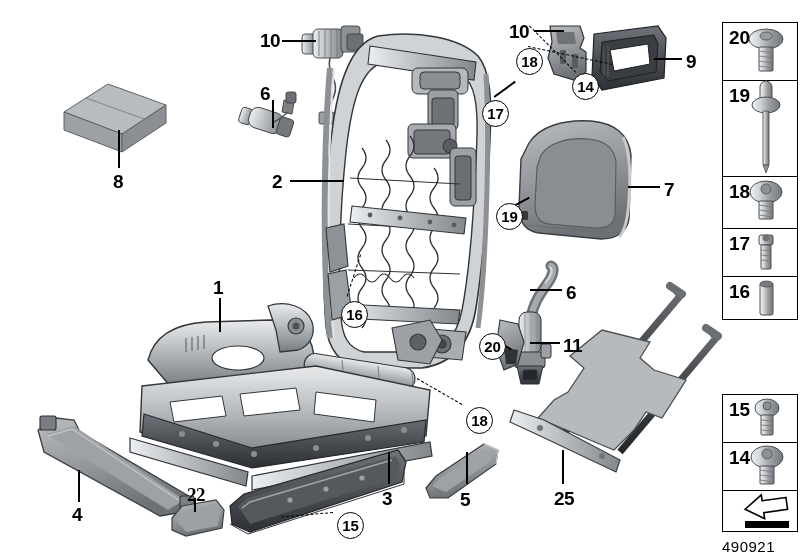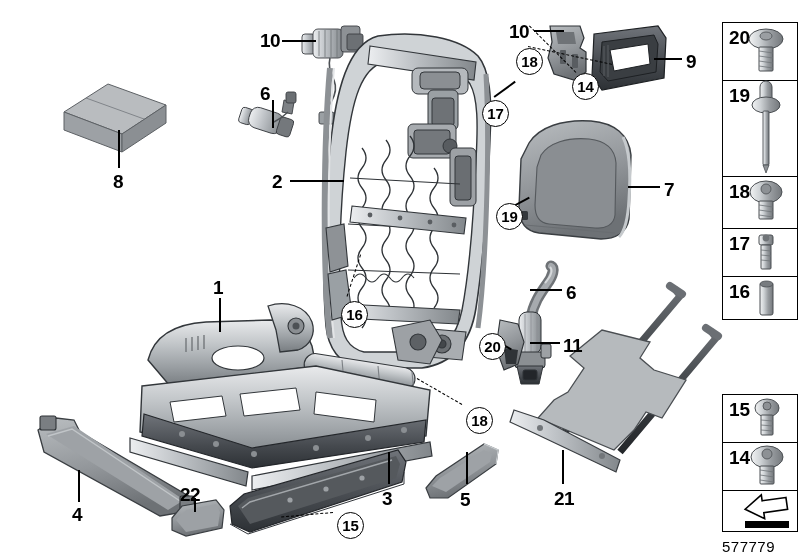--- a/index.html
+++ b/index.html
@@ -397,22 +397,22 @@
   <div class="callout-num" style="left:72px;top:505px;">4</div>
   <div class="callout-num" style="left:460px;top:490px;">5</div>
   <div class="callout-num" style="left:566px;top:283px;">6</div>
   <div class="callout-num" style="left:664px;top:180px;">7</div>
   <div class="callout-num" style="left:113px;top:172px;">8</div>
   <div class="callout-num" style="left:686px;top:52px;">9</div>
   <div class="callout-num" style="left:509px;top:22px;">10</div>
   <div class="callout-num" style="left:563px;top:336px;">11</div>
   <div class="callout-num" style="left:260px;top:31px;">10</div>
   <div class="callout-num" style="left:260px;top:84px;">6</div>
-  <div class="callout-num" style="left:554px;top:489px;">21</div>
-  <div class="callout-num" style="left:180px;top:485px;">22</div>
+  <div class="callout-num" style="left:554px;top:489px;">25</div>
+  <div class="callout-num" style="left:187px;top:485px;font-family:Liberation Serif, serif;">22</div>
 
   <div class="circ" style="left:572px;top:73px;">14</div>
   <div class="circ" style="left:337px;top:512px;">15</div>
   <div class="circ" style="left:341px;top:301px;">16</div>
   <div class="circ" style="left:482px;top:100px;">17</div>
   <div class="circ" style="left:516px;top:48px;">18</div>
   <div class="circ" style="left:466px;top:407px;">18</div>
   <div class="circ" style="left:496px;top:203px;">19</div>
   <div class="circ" style="left:479px;top:333px;">20</div>
 
@@ -527,15 +527,15 @@
     <div class="cell" style="height:42px;">
       <div class="art" style="left:6px;right:6px;width:auto;">
         <svg width="64" height="42" viewBox="0 0 64 42">
           <path d="M58,6 L34,6 L34,0 L16,12 L34,24 L34,18 L58,18 Z" fill="#ffffff" stroke="#000000" stroke-width="1.6" transform="translate(0,4) rotate(-8 32 12)"></path>
           <rect x="16" y="30" width="44" height="7" fill="#000000"></rect>
         </svg>
       </div>
     </div>
   </div>
 
-  <div class="partno" style="left:722px;top:538px;">577779</div>
+  <div class="partno" style="left:722px;top:538px;">490921</div>
 
 </div>
 
 </body></html>

